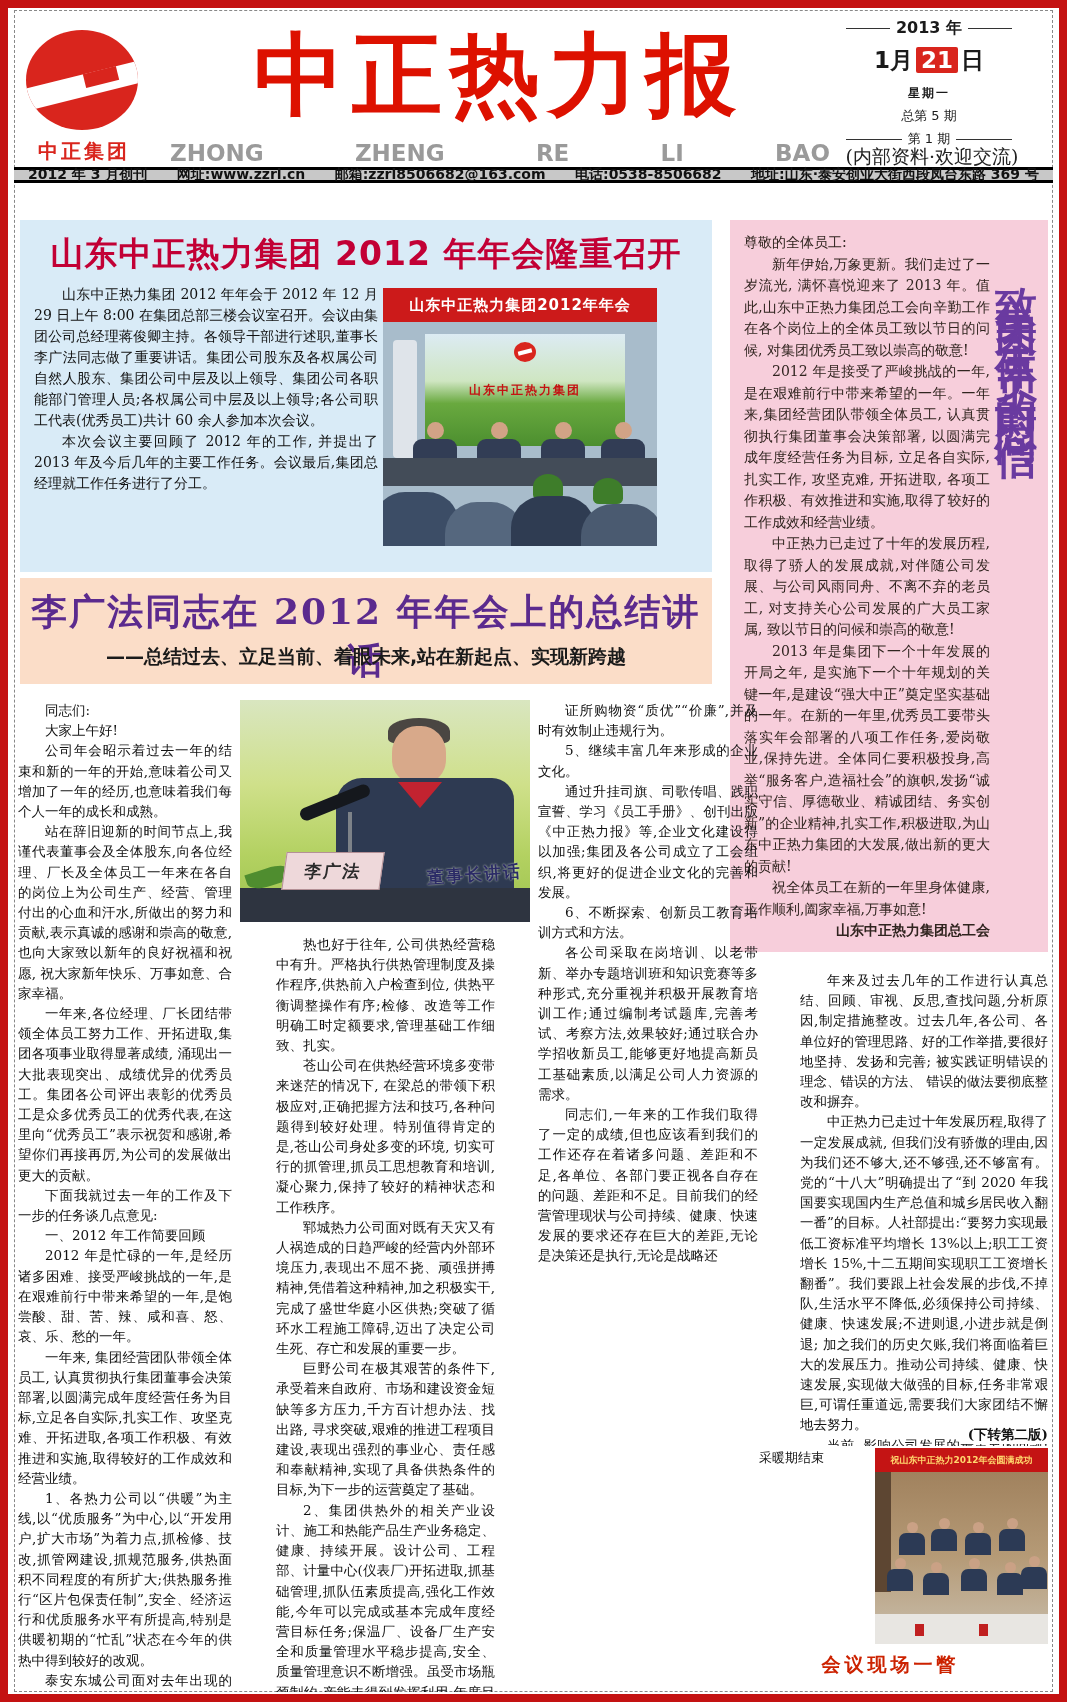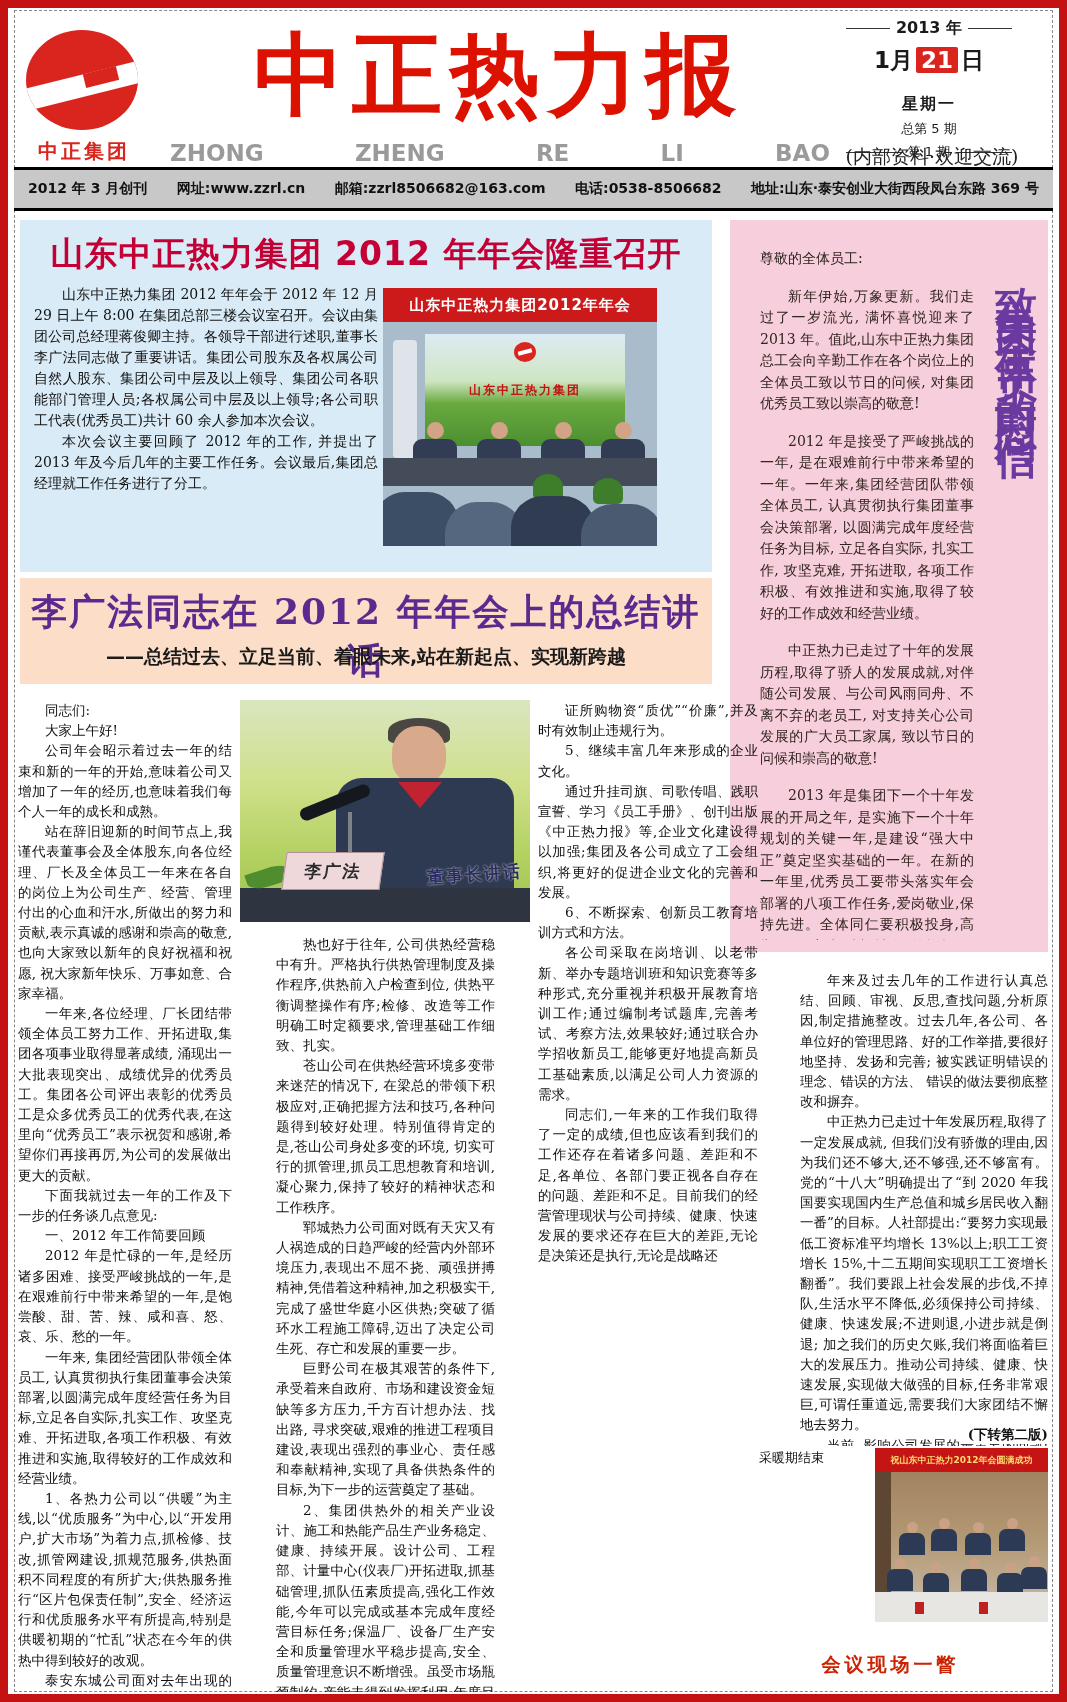--- a/index.html
+++ b/index.html
@@ -27,26 +27,26 @@
     text-align:center;color:#dd1100;font-weight:900;font-size:90px;letter-spacing:8px;}
   .paper-pinyin{position:absolute;left:170px;top:140px;width:660px;display:flex;justify-content:space-between;
     color:#9a9a9a;font-weight:bold;font-size:23px;font-family:"DejaVu Sans","Liberation Sans",sans-serif;}
   .date-box{position:absolute;left:846px;top:18px;width:166px;text-align:center;
     font-family:"DejaVu Sans","Liberation Sans",sans-serif;color:#1a1a1a;}
   .drow{display:flex;align-items:center;gap:6px;}
   .drow .line{flex:1;border-top:1px solid #333;height:0;}
   .dyear{font-size:16px;font-weight:bold;}
   .dday{font-size:23px;font-weight:bold;margin-top:6px;}
   .dday .red21{display:inline-block;background:#d9251d;color:#fff;padding:0 5px;margin:0 3px;border-radius:2px;}
-  .dweek{font-size:16px;font-weight:bold;margin-top:18px;letter-spacing:2px;}
+  .dweek{font-size:12px;font-weight:bold;margin-top:9px;letter-spacing:2px;}
   .dissue{font-size:13px;margin-top:5px;}
   .dnote{position:absolute;left:832px;top:144px;width:200px;text-align:center;font-size:19px;color:#222;}
 
   
-  .info-bar{position:absolute;left:14px;top:167px;width:1039px;height:44px;background:#c8c8c8;
+  .info-bar{position:absolute;left:14px;top:167px;width:1039px;height:16px;background:#c8c8c8;
     border-top:3px solid #000;border-bottom:3px solid #000;box-sizing:border-box;
     display:flex;justify-content:space-between;align-items:center;padding:0 14px;
     font-family:"DejaVu Sans","Liberation Sans",sans-serif;font-weight:bold;font-size:14px;color:#111;}
 
   
   .blue-box{position:absolute;left:20px;top:220px;width:692px;height:352px;background:#d9ebf7;}
   .a1-headline{position:absolute;left:0;top:12px;width:100%;text-align:center;color:#c20035;
     font-weight:900;font-size:33px;font-family:"DejaVu Sans","Liberation Sans",sans-serif;letter-spacing:1px;}
   .a1-text{position:absolute;left:14px;top:64px;width:344px;height:280px;overflow:hidden;
     font-size:14px;line-height:21px;text-align:justify;color:#111;}
@@ -66,21 +66,21 @@
   .p1-person{position:absolute;top:134px;width:44px;height:38px;}
   .p1-person .head{width:17px;height:17px;border-radius:50%;background:#d2a386;margin:0 auto;}
   .p1-person .body{width:44px;height:21px;background:#323d55;border-radius:9px 9px 0 0;}
   .p1-aud{position:absolute;border-radius:32px 32px 0 0;}
   .p1-plant{position:absolute;width:30px;height:26px;background:#3e7d2a;border-radius:50% 50% 20% 20%;}
 
   
   .pink-box{position:absolute;left:730px;top:220px;width:318px;height:732px;background:#f7cedb;}
   .letter-body{position:absolute;left:14px;top:12px;width:246px;height:708px;overflow:hidden;
     font-size:14px;line-height:21.5px;text-align:justify;color:#30241f;}
-  .letter-body p{margin:16px;text-indent:2em;}
+  .letter-body p{margin:0;text-indent:2em;}
   .letter-body .salut{text-indent:0;}
   .letter-sig{text-align:right;text-indent:0 !important;font-weight:bold;}
   .vert-title{position:absolute;left:264px;top:34px;width:50px;height:670px;
     writing-mode:vertical-rl;text-orientation:upright;letter-spacing:15px;
     color:#6a3aa0;font-weight:900;font-size:42px;font-family:"DejaVu Sans","Liberation Sans",sans-serif;}
 
   
   .peach-box{position:absolute;left:20px;top:578px;width:692px;height:106px;background:#fbddc8;}
   .a2-headline{position:absolute;left:0;top:10px;width:100%;text-align:center;color:#5b2a8e;
     font-weight:900;font-size:36px;letter-spacing:2px;}
@@ -111,21 +111,21 @@
   .p2-table{position:absolute;left:0;bottom:0;width:100%;height:34px;background:#2e3440;}
   .p2-plate{position:absolute;left:44px;top:152px;width:96px;height:36px;background:#eed8da;border:1px solid #b49096;
     transform:skewX(-8deg);display:flex;align-items:center;justify-content:center;
     font-weight:bold;font-size:17px;color:#2b2b2b;letter-spacing:2px;}
   .p2-overlay{position:absolute;right:8px;bottom:36px;color:#2b2b66;font-weight:900;font-size:17px;
     transform:rotate(-4deg);letter-spacing:2px;text-shadow:0 0 2px #dfe8c8;}
   .p2-leaf{position:absolute;left:6px;top:168px;width:46px;height:18px;background:#4f8d2f;border-radius:0 50% 0 50%;
     transform:rotate(-18deg);}
 
   
-  .photo3{position:absolute;left:875px;top:1448px;width:173px;height:174px;overflow:hidden;
+  .photo3{position:absolute;left:875px;top:1448px;width:173px;height:196px;overflow:hidden;
     background:linear-gradient(180deg,#9b7b57 0%,#b59a76 55%,#c9bfae 100%);}
   .p3-banner{position:absolute;left:0;top:0;width:100%;height:24px;background:#c41414;color:#ffd76e;
     font-size:9px;line-height:24px;text-align:center;white-space:nowrap;overflow:hidden;
     font-family:"DejaVu Sans","Liberation Sans",sans-serif;font-weight:bold;}
   .p3-door{position:absolute;left:0;top:24px;width:16px;height:120px;background:#5d4632;}
   .p3-person{position:absolute;width:26px;height:34px;}
   .p3-person .head{width:11px;height:11px;border-radius:50%;background:#caa185;margin:0 auto;}
   .p3-person .body{width:26px;height:22px;background:#2c3a55;border-radius:7px 7px 0 0;}
   .p3-table{position:absolute;left:0;bottom:0;width:100%;height:30px;background:#e8e6e2;}
   .p3-dot{position:absolute;width:9px;height:12px;background:#c02020;}

